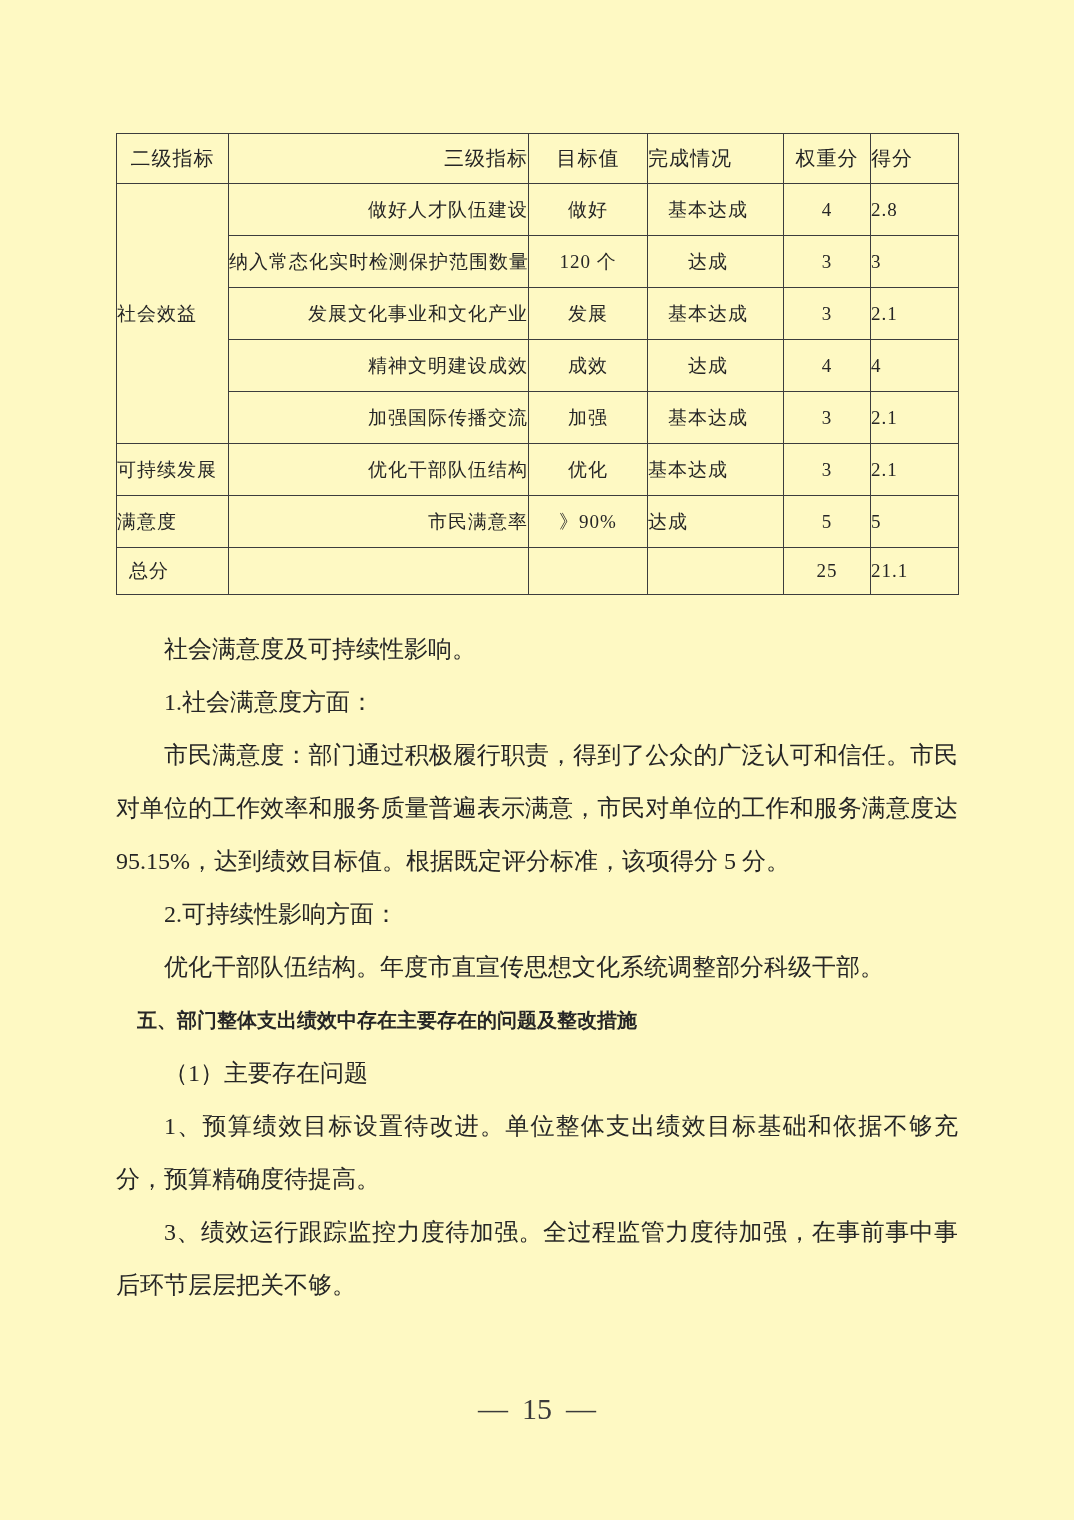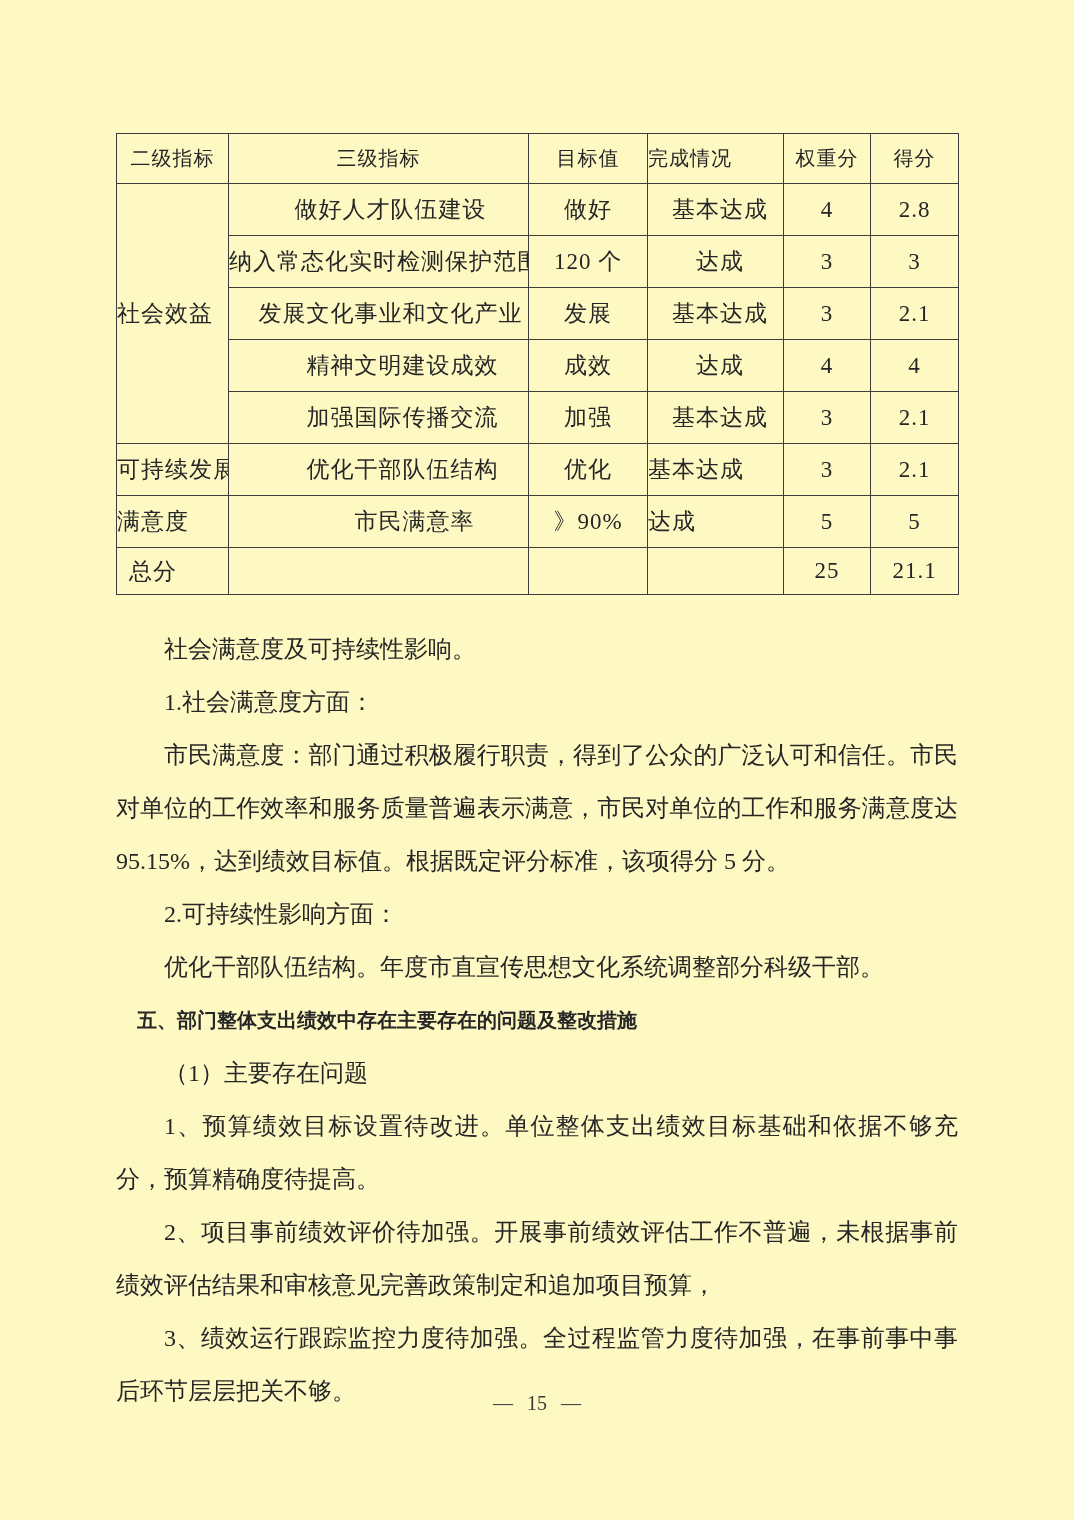--- a/index.html
+++ b/index.html
@@ -36,37 +36,37 @@
   table.perf col.c2 { width: 300px; }
   table.perf col.c3 { width: 119px; }
   table.perf col.c4 { width: 136px; }
   table.perf col.c5 { width: 87px; }
   table.perf col.c6 { width: 88px; }
 
   table.perf th,
   table.perf td {
     border: 1px solid #3d3d3d;
     font-weight: normal;
-    font-size: 23px;
+    font-size: 19px;
     letter-spacing: 1px;
     padding: 0;
     vertical-align: middle;
     white-space: nowrap;
     overflow: hidden;
   }
   table.perf th { font-size: 20px; }
   tr.hdr  { height: 50px; }
   tr.row  { height: 52px; }
   tr.last { height: 47px; }
 
   .al-c  { text-align: center; }
   .al-l2 { text-align: left; padding-left: 6px; }
-  .al-l3 { text-align: center; padding-left: 8px; }
+  .al-l3 { text-align: right; padding-left: 8px; }
   .al-cp { text-align: left; padding-left: 12px; }
-  .al-sc { text-align: center; padding-left: 12px; }
+  .al-sc { text-align: left; padding-left: 12px; }
 
   
   .bodytext {
     position: absolute;
     left: 116px;
     top: 623px;
     width: 842px;
     font-size: 24px;
     line-height: 53px;
     text-align: justify;
@@ -82,21 +82,21 @@
     line-height: 53px;
   }
 
   
   .footer {
     position: absolute;
     left: 0;
     top: 1392px;
     width: 1074px;
     text-align: center;
-    font-size: 20px;
+    font-size: 30px;
     color: #3a3a3a;
   }
   .footer .dash { margin: 0 14px; }
 </style>
 </head>
 <body>
 
 <div class="page">
 
   <table class="perf">
@@ -182,21 +182,20 @@
 
   <div class="bodytext">
     <p>社会满意度及可持续性影响。</p>
     <p>1.社会满意度方面：</p>
     <p>市民满意度：部门通过积极履行职责，得到了公众的广泛认可和信任。市民对单位的工作效率和服务质量普遍表示满意，市民对单位的工作和服务满意度达 95.15%，达到绩效目标值。根据既定评分标准，该项得分 5 分。</p>
     <p>2.可持续性影响方面：</p>
     <p>优化干部队伍结构。年度市直宣传思想文化系统调整部分科级干部。</p>
     <p class="heading5">五、部门整体支出绩效中存在主要存在的问题及整改措施</p>
     <p>（1）主要存在问题</p>
     <p>1、预算绩效目标设置待改进。单位整体支出绩效目标基础和依据不够充分，预算精确度待提高。</p>
-    <p>2、项目事前绩效评价待加强。开展事前绩效评估工作不普遍，未根据事前绩效评估结果和审核意见完善政策制定和追加项目预算，</p>
     <p>3、绩效运行跟踪监控力度待加强。全过程监管力度待加强，在事前事中事后环节层层把关不够。</p>
   </div>
 
   <div class="footer">
     <span class="dash">—</span><span>15</span><span class="dash">—</span>
   </div>
 
 </div>
 
 </body></html>

